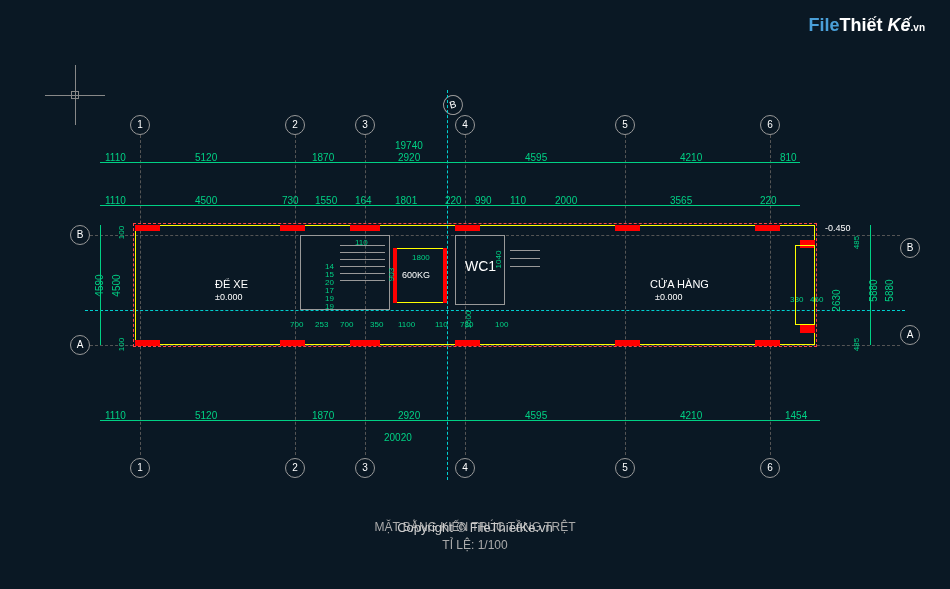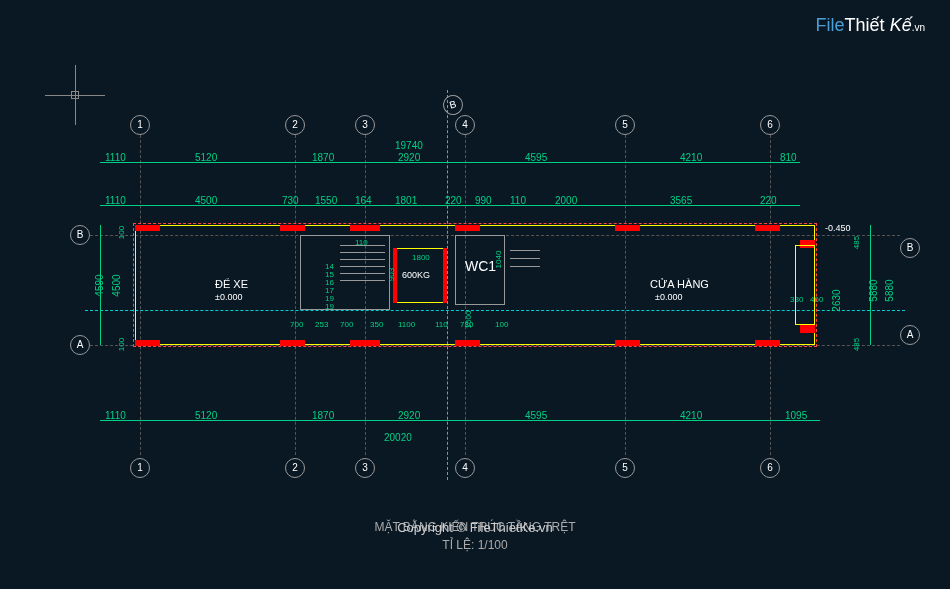--- a/index.html
+++ b/index.html
@@ -8,21 +8,21 @@
   width: 950px;
   height: 589px;
   position: relative;
   font-family: Arial, sans-serif;
   overflow: hidden;
 }
 .watermark-logo {
   position: absolute;
   top: 15px;
   right: 25px;
-  font-weight: normal;
+  font-weight: bold;
   font-size: 18px;
 }
 .watermark-logo .file { color: #4a9fd8; }
 .watermark-logo .thiet { color: #fff; }
 .watermark-logo .ke { color: #fff; font-style: italic; }
 .watermark-logo .vn { color: #fff; font-size: 10px; }
 .compass {
   position: absolute;
   top: 65px;
   left: 45px;
@@ -191,21 +191,21 @@
 <div class="dim-text" style="left:670px;top:195px">3565</div>
 <div class="dim-text" style="left:760px;top:195px">220</div>
 
 <div class="dim-line" style="left:100px;top:420px;width:720px"></div>
 <div class="dim-text" style="left:105px;top:410px">1110</div>
 <div class="dim-text" style="left:195px;top:410px">5120</div>
 <div class="dim-text" style="left:312px;top:410px">1870</div>
 <div class="dim-text" style="left:398px;top:410px">2920</div>
 <div class="dim-text" style="left:525px;top:410px">4595</div>
 <div class="dim-text" style="left:680px;top:410px">4210</div>
-<div class="dim-text" style="left:785px;top:410px">1095</div>
+<div class="dim-text" style="left:785px;top:410px">1454</div>
 <div class="dim-text" style="left:384px;top:432px">20020</div>
 
 <div class="small-num" style="left:290px;top:320px">700</div>
 <div class="small-num" style="left:315px;top:320px">253</div>
 <div class="small-num" style="left:340px;top:320px">700</div>
 <div class="small-num" style="left:370px;top:320px">350</div>
 <div class="small-num" style="left:398px;top:320px">1100</div>
 <div class="small-num" style="left:435px;top:320px">110</div>
 <div class="small-num" style="left:460px;top:320px">780</div>
 <div class="small-num" style="left:495px;top:320px">100</div>
@@ -254,21 +254,21 @@
 
 <div class="wall-outline" style="left:300px;top:235px;width:90px;height:75px;border-color:#999"></div>
 <div class="stair-line" style="left:340px;top:245px;width:45px"></div>
 <div class="stair-line" style="left:340px;top:252px;width:45px"></div>
 <div class="stair-line" style="left:340px;top:259px;width:45px"></div>
 <div class="stair-line" style="left:340px;top:266px;width:45px"></div>
 <div class="stair-line" style="left:340px;top:273px;width:45px"></div>
 <div class="stair-line" style="left:340px;top:280px;width:45px"></div>
 <div class="small-num" style="left:325px;top:262px">14</div>
 <div class="small-num" style="left:325px;top:270px">15</div>
-<div class="small-num" style="left:325px;top:278px">16</div>
+<div class="small-num" style="left:325px;top:278px">20</div>
 <div class="small-num" style="left:325px;top:286px">17</div>
 <div class="small-num" style="left:325px;top:294px">19</div>
 <div class="small-num" style="left:325px;top:302px">19</div>
 
 <div class="wall-outline" style="left:455px;top:235px;width:50px;height:70px;border-color:#999"></div>
 <div class="stair-line" style="left:510px;top:250px;width:30px"></div>
 <div class="stair-line" style="left:510px;top:258px;width:30px"></div>
 <div class="stair-line" style="left:510px;top:266px;width:30px"></div>
 
 <div class="room-label" style="left:215px;top:278px">ĐỂ XE</div>

